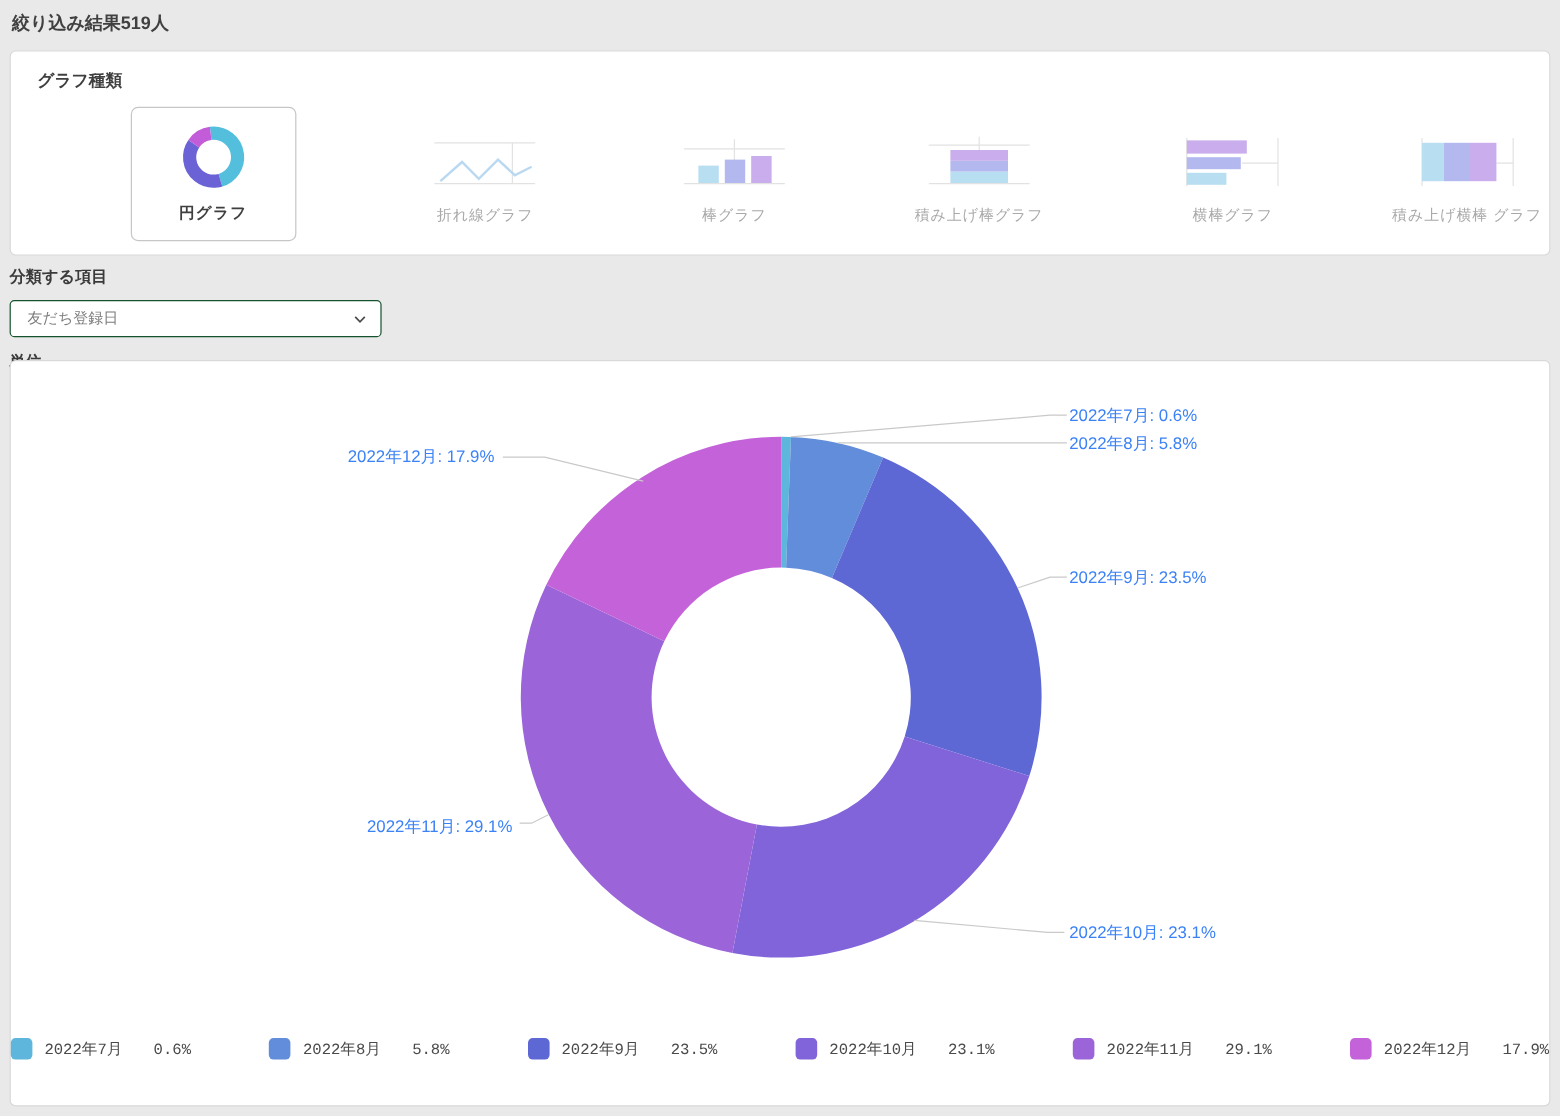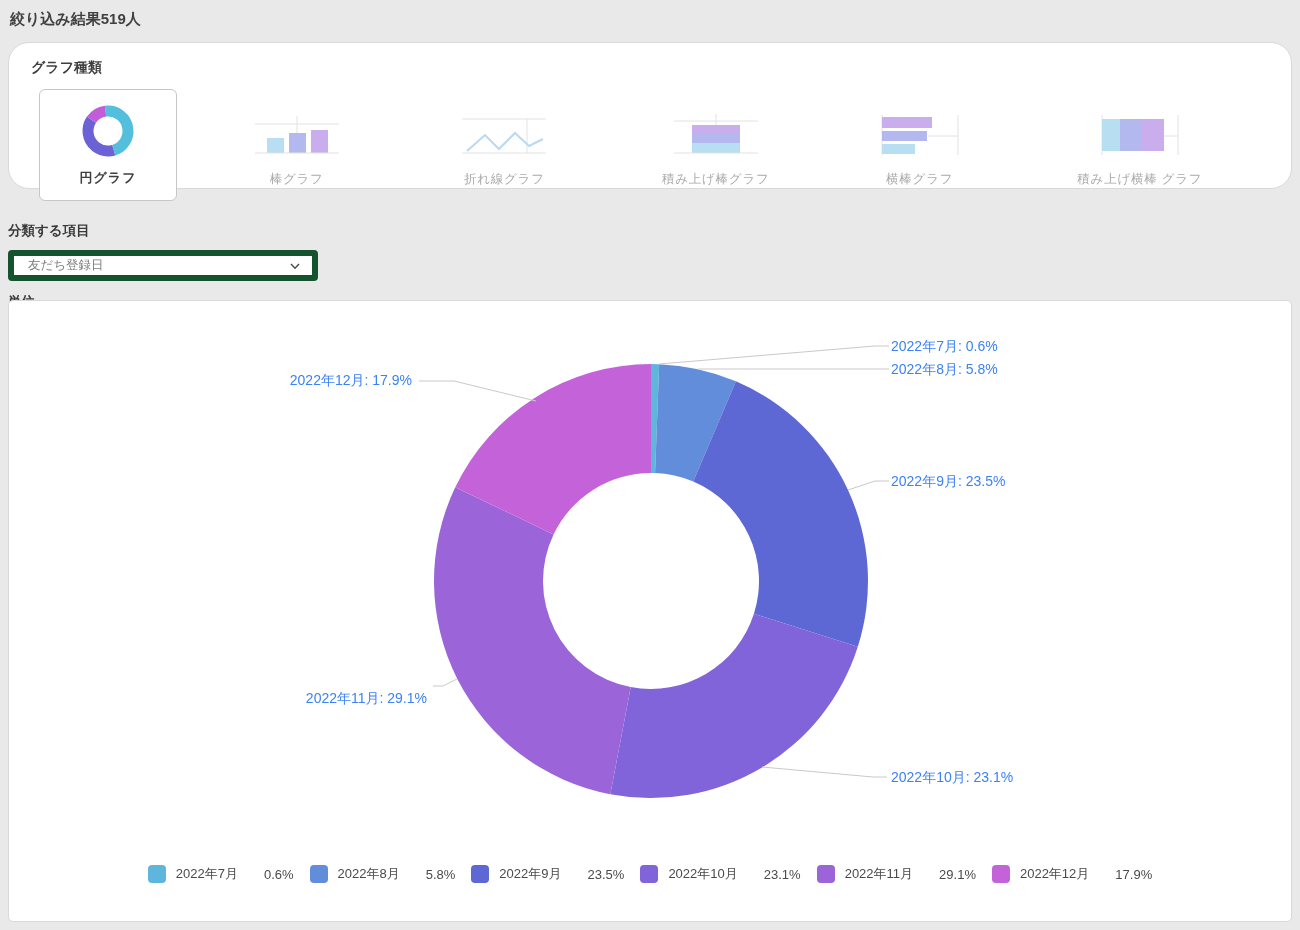--- a/index.html
+++ b/index.html
@@ -11,58 +11,58 @@
     position:relative;
     overflow:hidden;
   }
   [data-interactable="true"] { cursor:pointer; }
 
   
   .page-header { position:absolute; top:10px; left:10px; font-size:15px; font-weight:bold; color:#404040; }
 
   
   .panel { position:absolute; background:#fff; border:1px solid #d9d9d9; border-radius:5px; }
-  .type-panel { left:8px; right:8px; top:42px; height:147px;border-radius:21px; }
+  .type-panel { left:8px; right:8px; top:42px; height:171px; }
   .panel-title { position:absolute; top:16px; left:22px; font-size:14px; font-weight:bold; color:#3f3f3f; }
 
   .type-row { position:absolute; top:46px; left:30px; right:6px; display:flex; }
-  .type-col { flex:1; display:flex; flex-direction:column; align-items:flex-start; }
+  .type-col { flex:1; display:flex; flex-direction:column; align-items:flex-end; }
   .type-option { display:flex; flex-direction:column; align-items:center; }
   .type-option .ticon { margin-top:20px; }
   .type-option .tlabel { margin-top:10px; font-size:12.5px; color:#a9a9a9; letter-spacing:.06em; }
   .type-card {
     width:138px; height:112px; background:#fff; border:1px solid #c6c6c6; border-radius:6px;
     display:flex; flex-direction:column; align-items:center; justify-content:center; gap:10px;
   }
   .type-card .tlabel { font-size:13px; font-weight:bold; color:#3f3f3f; letter-spacing:.08em; }
 
   
   .filters { position:absolute; left:8px; top:222px; display:flex; gap:12px;flex-direction:column; }
   .filter-label { font-size:13.5px; font-weight:600; color:#3a3a3a; margin-bottom:10px; }
   .select-box {
-    background:#fff; border:6px solid #14532d; border-radius:4px; height:31px;
+    background:#fff; border:1px solid #14532d; border-radius:4px; height:31px;
     display:flex; align-items:center; justify-content:space-between;
     padding:0 12px 0 14px; font-size:12.5px; color:#7c7c7c;
   }
   .select-cat { width:310px; }
   .select-unit { width:313px; }
   .chev { width:10px; height:10px; flex:none; }
 
   
   .chart-panel { left:8px; right:8px; top:300px; height:622px; }
   .donut-svg { position:absolute; left:0; top:0; width:1284px; height:622px; }
   .callout { position:absolute; font-size:14px; color:#3b82f6; white-space:nowrap; }
   .c0 { left:882px; top:37px; }
   .c1 { left:882px; top:60px; }
   .c2 { left:882px; top:172px; }
   .c3 { left:882px; top:468px; }
-  .c4 { right:864px; top:389px; }
+  .c4 { right:864px; top:379px; }
   .c5 { right:879px; top:71px; }
 
-  .legend { position:absolute; left:0; right:0; bottom:38px; display:flex; justify-content:center; gap:16px; align-items:center; }
+  .legend { position:absolute; left:0; right:0; bottom:38px; display:flex; justify-content:space-between; gap:16px; align-items:center;font-family:Liberation Mono, monospace; }
   .legend-item { display:flex; align-items:center; }
   .legend-swatch { width:18px; height:18px; border-radius:4px; flex:none; }
   .legend-label { margin-left:10px; font-size:13px; color:#4a4a4a; }
   .legend-value { margin-left:26px; font-size:13px; color:#4a4a4a; }
 </style>
 </head>
 <body>
 
 <div class="page-header" data-interactable="false">絞り込み結果519人</div>
 
@@ -77,40 +77,40 @@
           <circle cx="28" cy="28" r="20" fill="none" stroke="#6b62d6" stroke-width="11" stroke-dasharray="49 125.66" stroke-dashoffset="-59" transform="rotate(-97 28 28)"></circle>
           <circle cx="28" cy="28" r="20" fill="none" stroke="#c35cd9" stroke-width="11" stroke-dasharray="17.66 125.66" stroke-dashoffset="-108" transform="rotate(-97 28 28)"></circle>
         </svg>
         <div class="tlabel" data-interactable="false">円グラフ</div>
       </div>
     </div>
 
     <div class="type-col">
       <div class="type-option" data-interactable="true">
         <svg class="ticon" data-interactable="false" width="100" height="52" viewBox="0 0 100 52">
+          <line x1="8" y1="10" x2="92" y2="10" stroke="#e2e2e2"></line>
+          <line x1="73" y1="10" x2="73" y2="44" stroke="#e2e2e2"></line>
+          <line x1="8" y1="44" x2="92" y2="44" stroke="#e2e2e2"></line>
+          <polyline points="13,42 31,26 45,40 61,24 75,37 89,30" fill="none" stroke="#b9d9f2" stroke-width="2"></polyline>
+        </svg>
+        <div class="tlabel" data-interactable="false">折れ線グラフ</div>
+      </div>
+    </div>
+
+    <div class="type-col">
+      <div class="type-option" data-interactable="true">
+        <svg class="ticon" data-interactable="false" width="100" height="52" viewBox="0 0 100 52">
           <line x1="8" y1="15" x2="92" y2="15" stroke="#e2e2e2"></line>
           <line x1="50" y1="7" x2="50" y2="44" stroke="#e2e2e2"></line>
           <rect x="20" y="29" width="17" height="15" fill="#b8def2"></rect>
           <rect x="42" y="24" width="17" height="20" fill="#b3b9ef"></rect>
           <rect x="64" y="21" width="17" height="23" fill="#c9adec"></rect>
           <line x1="8" y1="44" x2="92" y2="44" stroke="#e2e2e2"></line>
         </svg>
         <div class="tlabel" data-interactable="false">棒グラフ</div>
-      </div>
-    </div>
-
-    <div class="type-col">
-      <div class="type-option" data-interactable="true">
-        <svg class="ticon" data-interactable="false" width="100" height="52" viewBox="0 0 100 52">
-          <line x1="8" y1="10" x2="92" y2="10" stroke="#e2e2e2"></line>
-          <line x1="73" y1="10" x2="73" y2="44" stroke="#e2e2e2"></line>
-          <line x1="8" y1="44" x2="92" y2="44" stroke="#e2e2e2"></line>
-          <polyline points="13,42 31,26 45,40 61,24 75,37 89,30" fill="none" stroke="#b9d9f2" stroke-width="2"></polyline>
-        </svg>
-        <div class="tlabel" data-interactable="false">折れ線グラフ</div>
       </div>
     </div>
 
     <div class="type-col">
       <div class="type-option" data-interactable="true">
         <svg class="ticon" data-interactable="false" width="100" height="52" viewBox="0 0 100 52">
           <line x1="8" y1="12" x2="92" y2="12" stroke="#e2e2e2"></line>
           <line x1="50" y1="5" x2="50" y2="18" stroke="#e2e2e2"></line>
           <rect x="26" y="34" width="48" height="10" fill="#b8def2"></rect>
           <rect x="26" y="25" width="48" height="9" fill="#b3b9ef"></rect>

